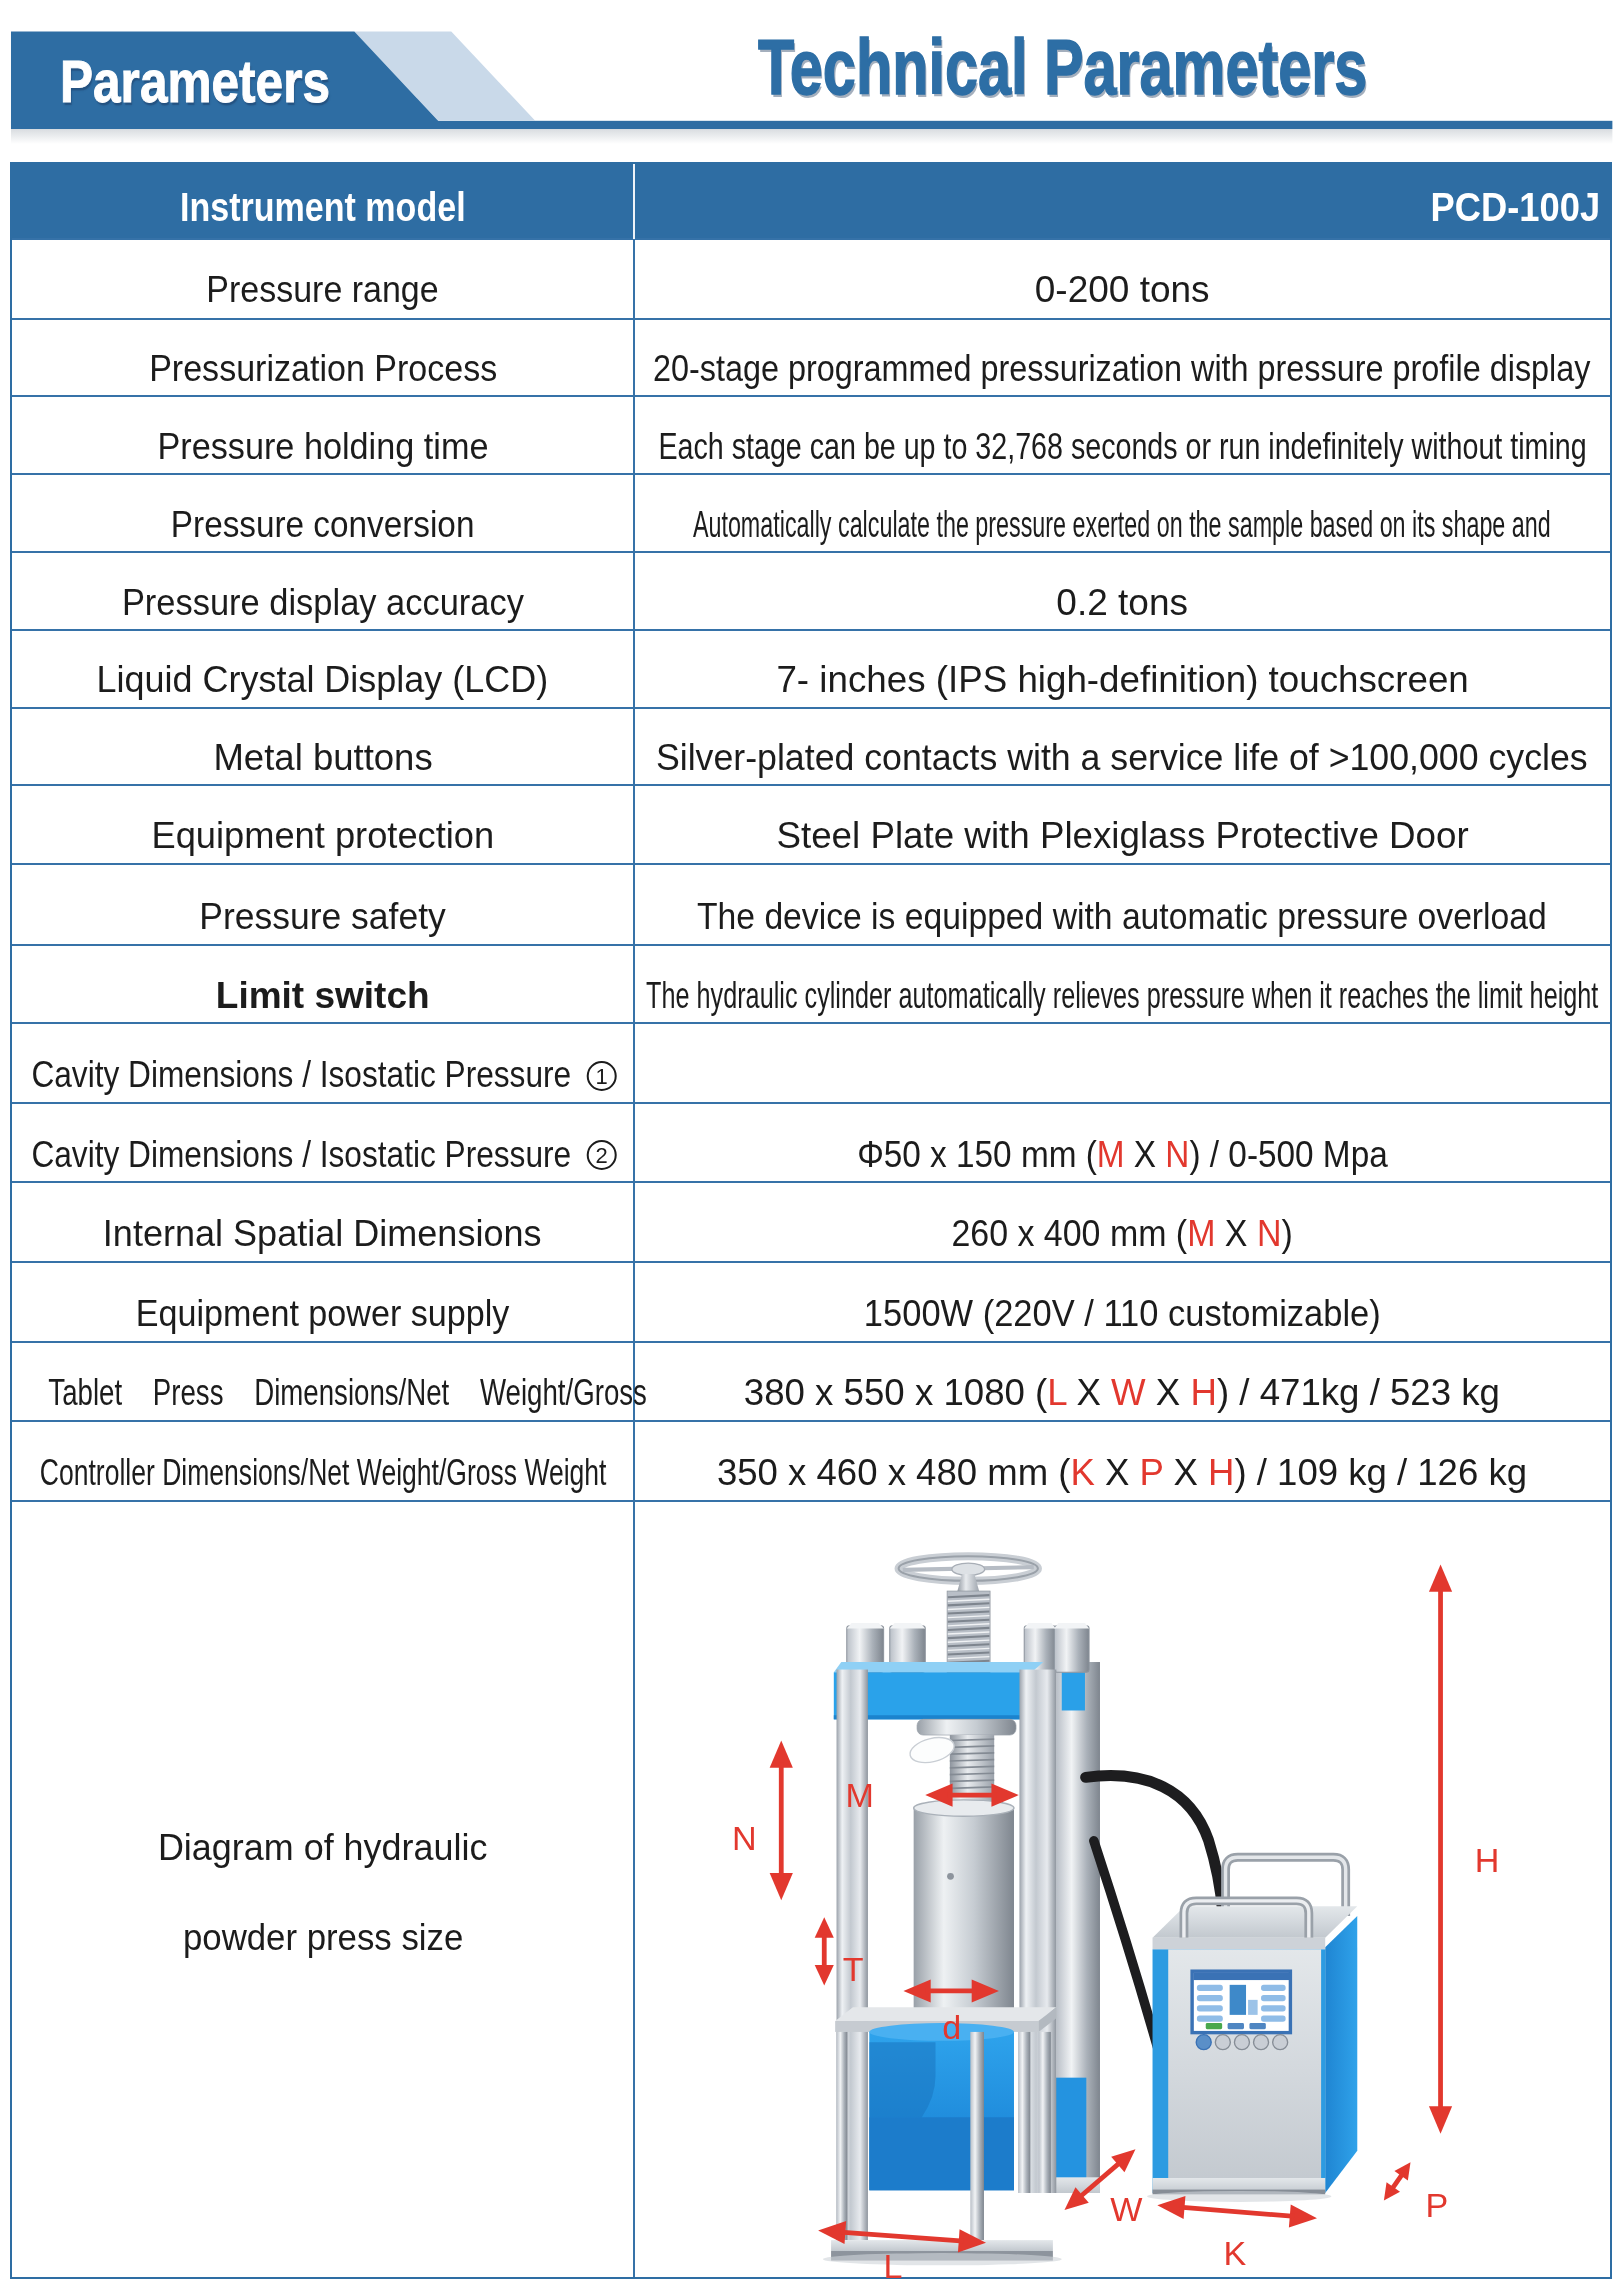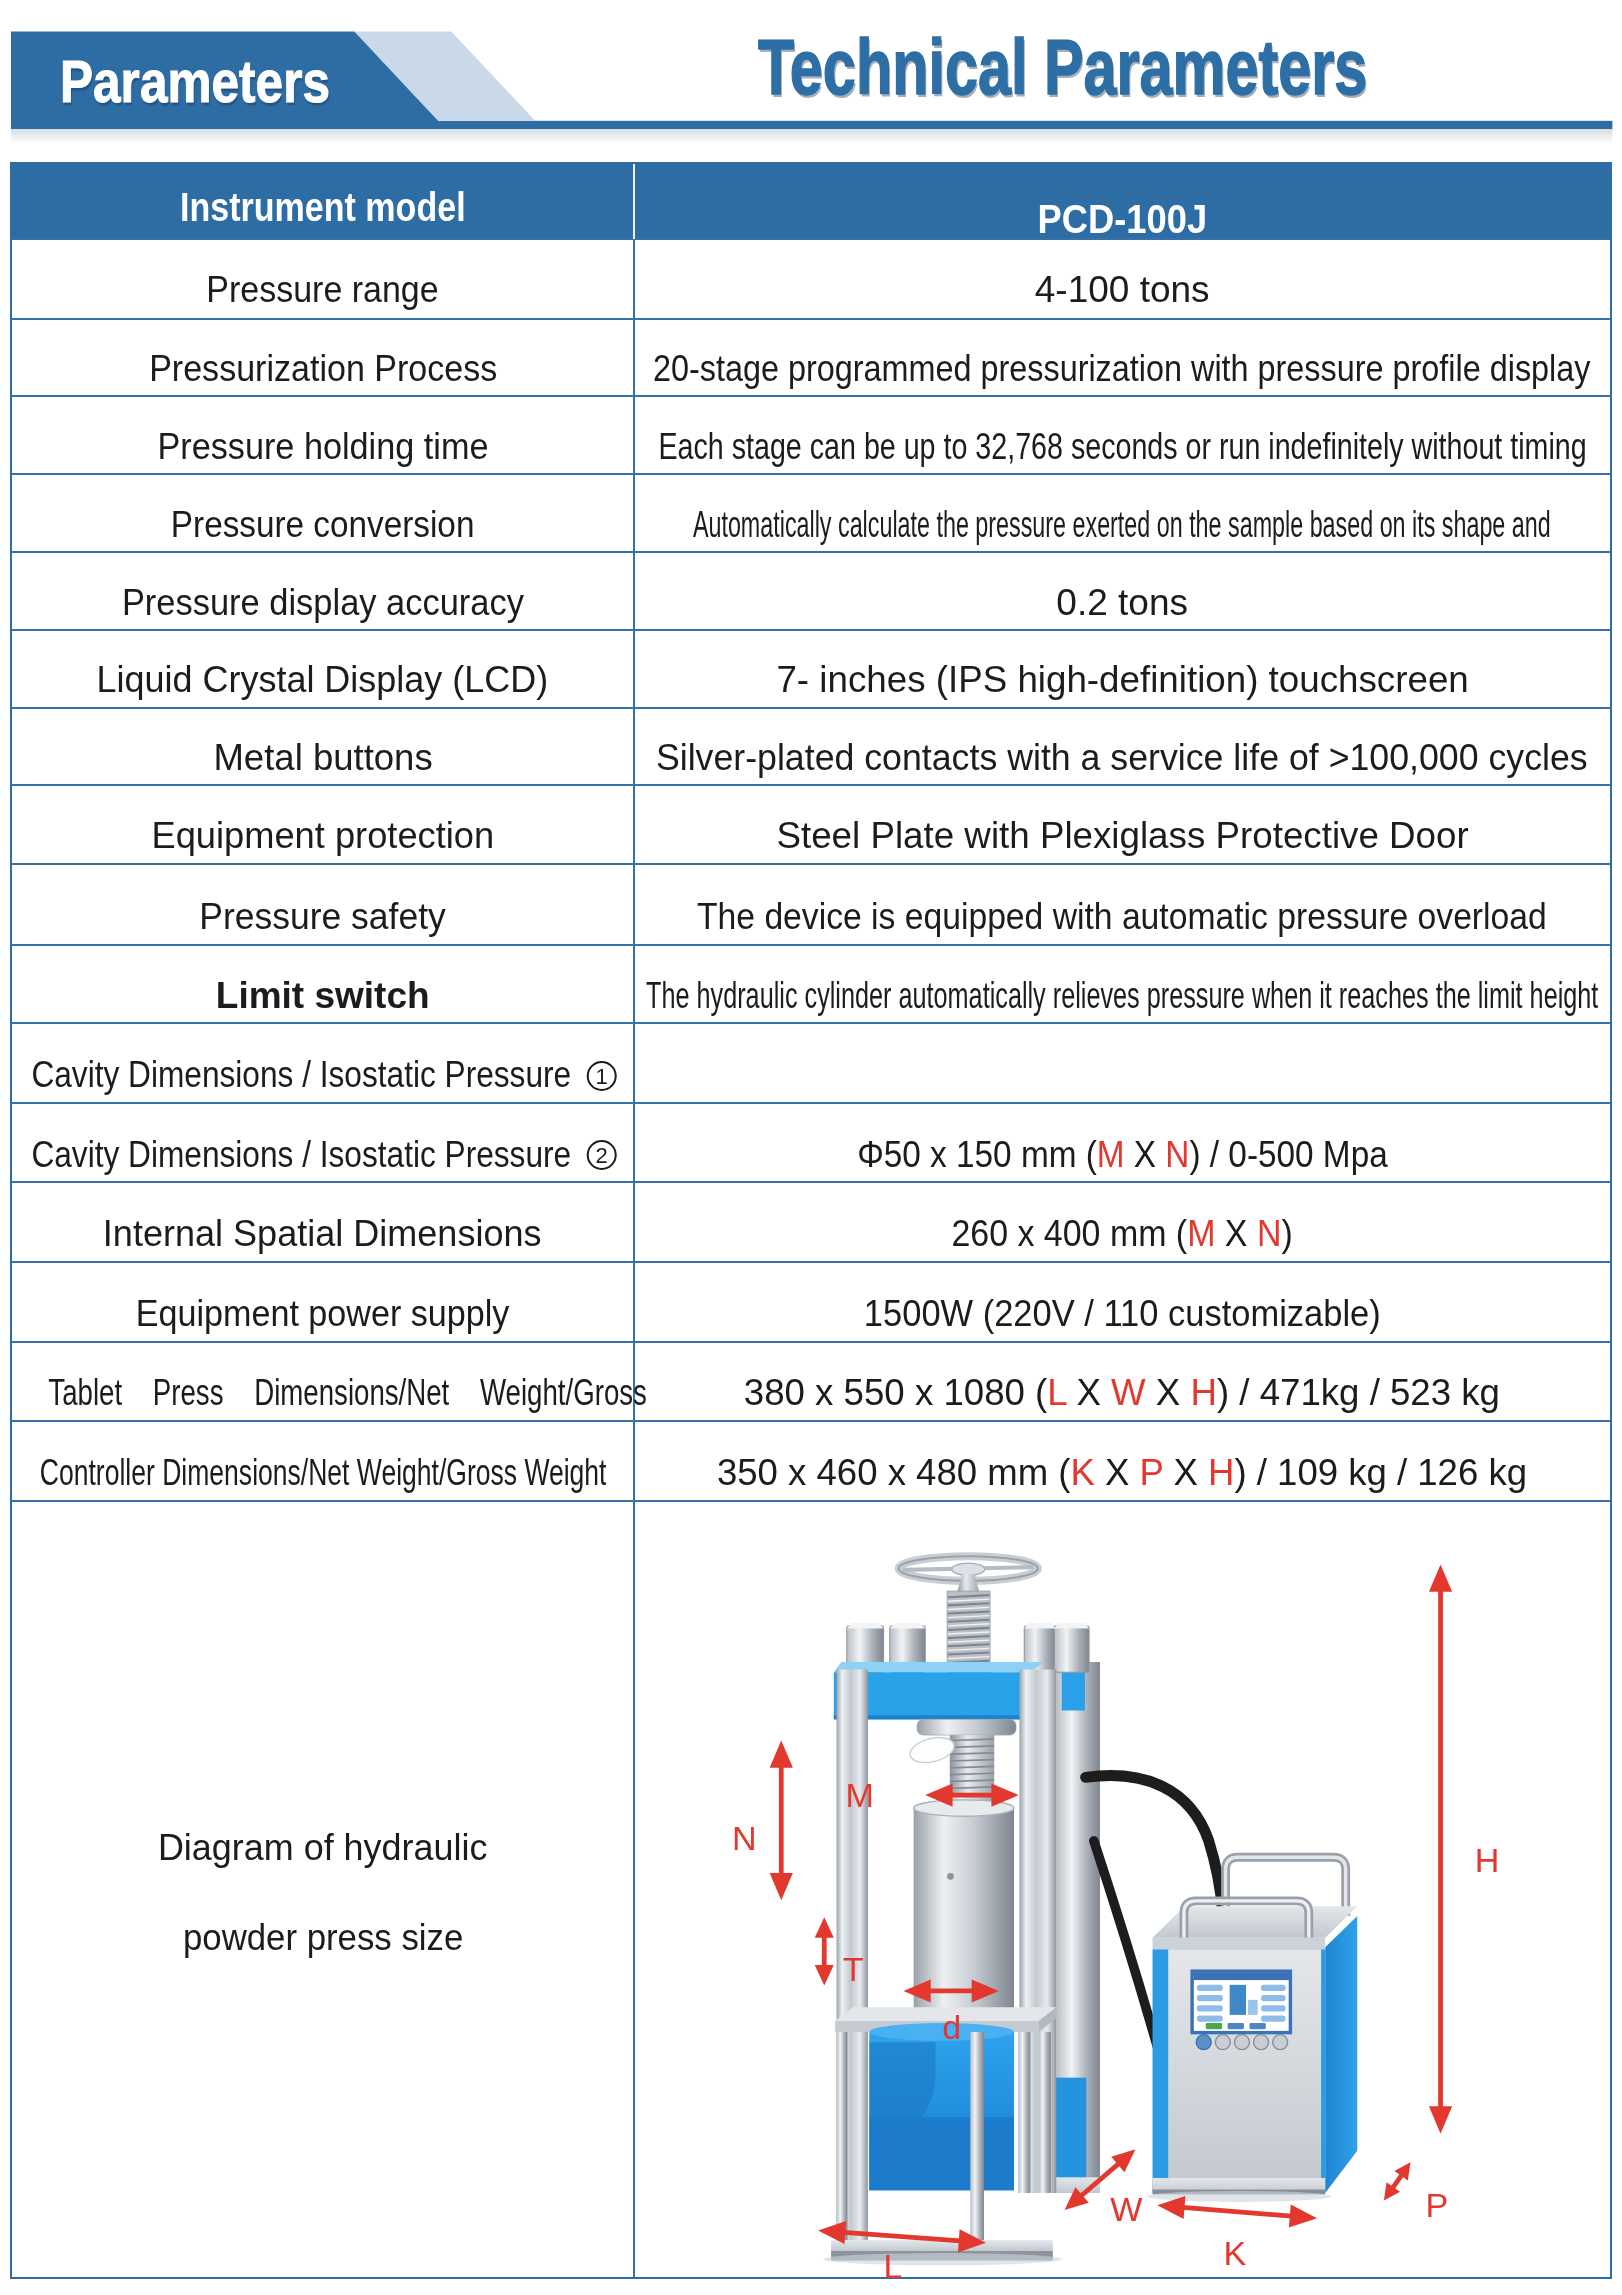--- a/index.html
+++ b/index.html
@@ -59,29 +59,29 @@
   <div class="hline" style="top:1017px"></div>
   <div class="hline" style="top:1097px"></div>
   <div class="hline" style="top:1177px"></div>
   <div class="hline" style="top:1256px"></div>
   <div class="hline" style="top:1336px"></div>
   <div id="hdrsep"></div>
 
   <div class="cl hw" style="top:0;height:75px;">
       <span style="transform:scaleX(0.851)">Instrument model</span>
     </div>
-  <div class="cr hw" style="top:12px;height:75px;">
+  <div class="cr hw" style="top:0;height:75px;justify-content:flex-end;">
       <span style="transform:scaleX(0.908)">PCD-100J</span>
     </div>
 
   <div class="cl" style="top:75px;height:80px;">
       <span style="transform:scaleX(0.918)">Pressure range</span>
     </div>
   <div class="cr" style="top:75px;height:80px;">
-      <span style="transform:scaleX(1.0)">4-100 tons</span>
+      <span style="transform:scaleX(1.0)">0-200 tons</span>
     </div>
   <div class="cl" style="top:155px;height:78px;">
       <span style="transform:scaleX(0.92)">Pressurization Process</span>
     </div>
   <div class="cr" style="top:155px;height:78px;text-align:right;">
       <span style="transform:scaleX(0.875)">20-stage programmed pressurization with pressure profile display</span>
     </div>
   <div class="cl" style="top:233px;height:78px;">
       <span style="transform:scaleX(0.925)">Pressure holding time</span>
     </div>

